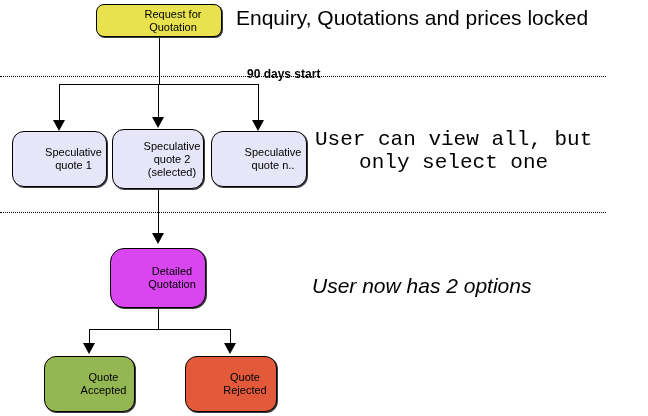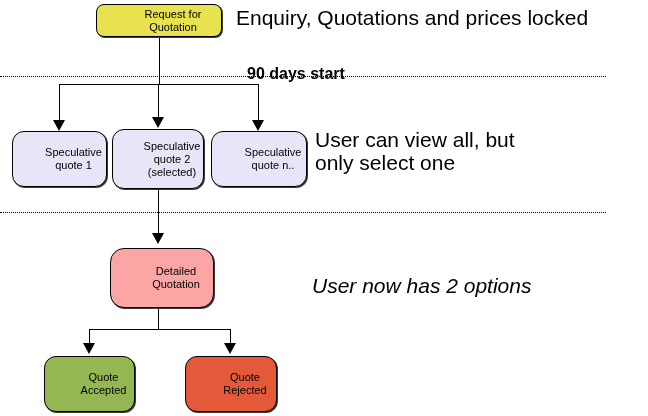--- a/index.html
+++ b/index.html
@@ -20,50 +20,51 @@
     border-right: 6px solid transparent;
     border-top: 11px solid #000;
   }
   
   .divider {
     position: absolute; left: 0; width: 606px; height: 0;
     border-top: 1px dotted #000; z-index: 1;
   }
   .divider-label {
     position: absolute; z-index: 2;
-    font-size: 16px; font-weight: bold; line-height: 16px;
+    font-size: 12px; font-weight: bold; line-height: 16px;
     white-space: nowrap;
   }
   
   .node {
     position: absolute; z-index: 2;
     border: 1px solid #000; border-radius: 12px;
     box-shadow: 1px 1px 0 #3a3a3a;
     display: flex; align-items: center; justify-content: center;
     text-align: center;
     font-size: 11px; line-height: 13px;
     white-space: pre-line;
     box-sizing: border-box;
     padding-left: 28px;
   }
   .node-request  { left: 96px;  top: 4px;   width: 126px; height: 33px; background: #e7e24e; border-radius: 8px; }
   .node-spec1    { left: 12px;  top: 131px; width: 95px;  height: 56px; background: #e6e6f8; }
   .node-spec2    { left: 112px; top: 129px; width: 92px;  height: 60px; background: #e6e6f8; }
   .node-specn    { left: 211px; top: 131px; width: 96px;  height: 56px; background: #e6e6f8; }
-  .node-detailed { left: 110px; top: 248px; width: 104px;  height: 60px; background: #fca5a5; border-radius: 14px; }
+  .node-detailed { left: 110px; top: 248px; width: 96px;  height: 60px; background: #d946ef; border-radius: 14px; }
   .node-accepted { left: 44px;  top: 356px; width: 91px;  height: 56px; background: #94b754; }
   .node-rejected { left: 185px; top: 356px; width: 92px;  height: 56px; background: #e25a3a; }
   
   .annotation {
     position: absolute; z-index: 2;
     font-size: 21px; line-height: 23px;
     white-space: pre-line;
+    text-align: center;
   }
   .annotation-top    { left: 236px; top: 6px; }
-  .annotation-middle { left: 315px; top: 128px; }
+  .annotation-middle { left: 315px; top: 128px; font-family: Liberation Mono, monospace; }
   .annotation-bottom { left: 312px; top: 274px; font-style: italic; }
   .label-90days  { left: 247px; top: 66px; }
   .label-noback  { left: 231px; top: 203px; }
 </style>
 </head>
 <body>
 
 <div class="canvas">
 
   <div class="divider" style="top:76px"></div>

